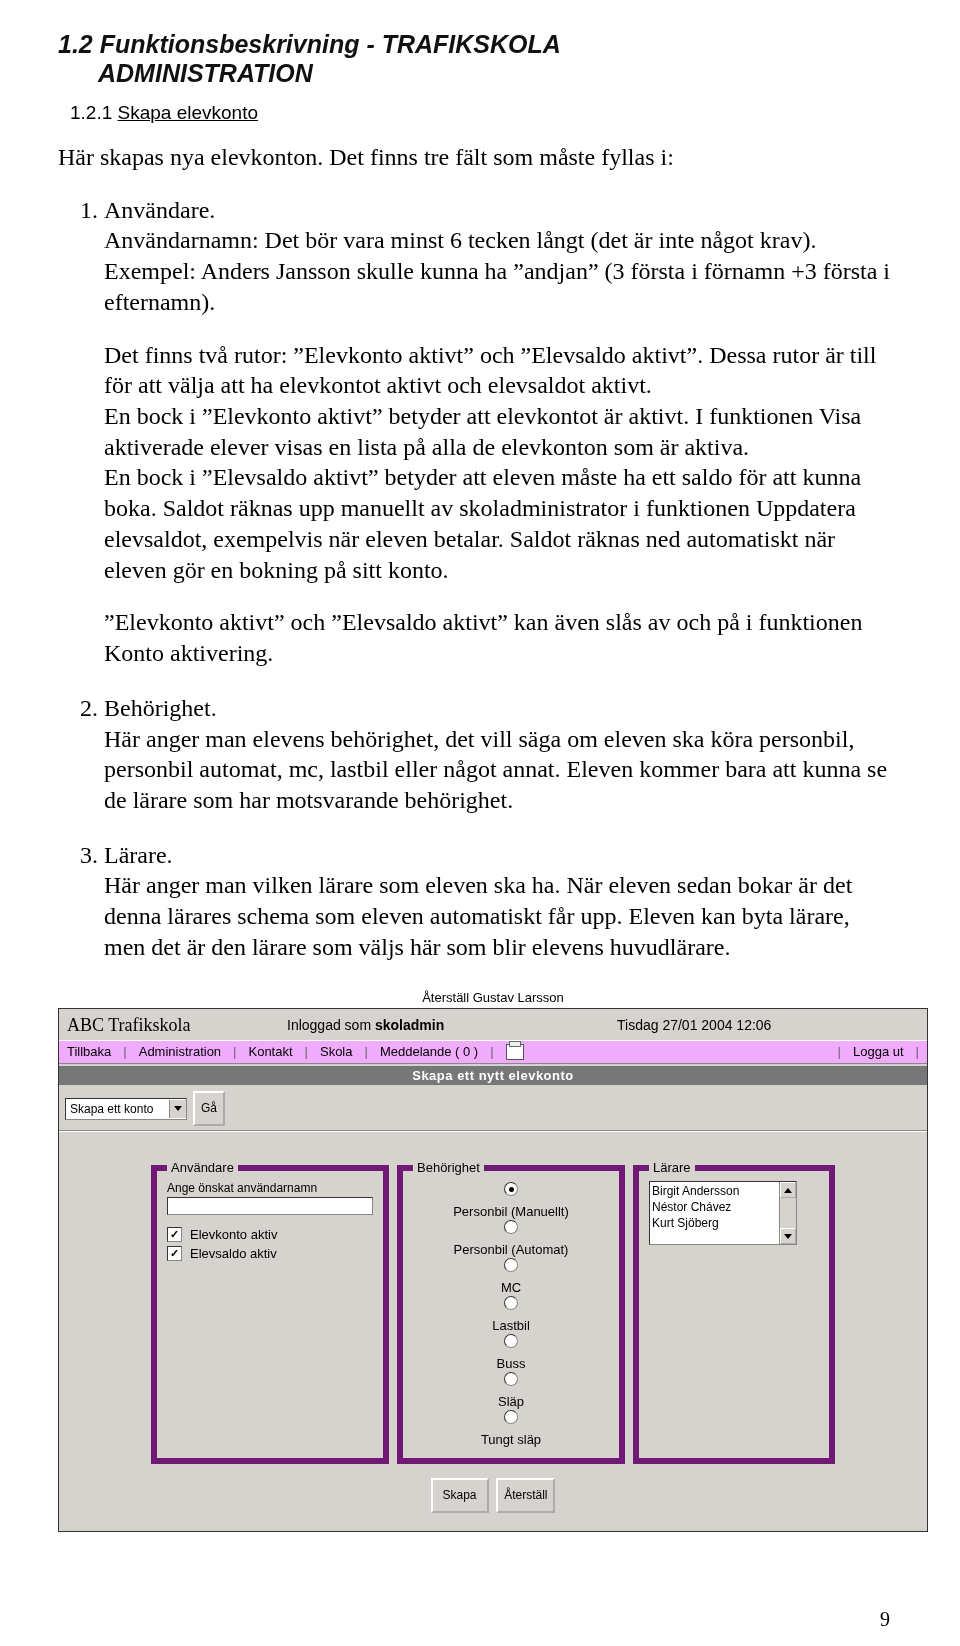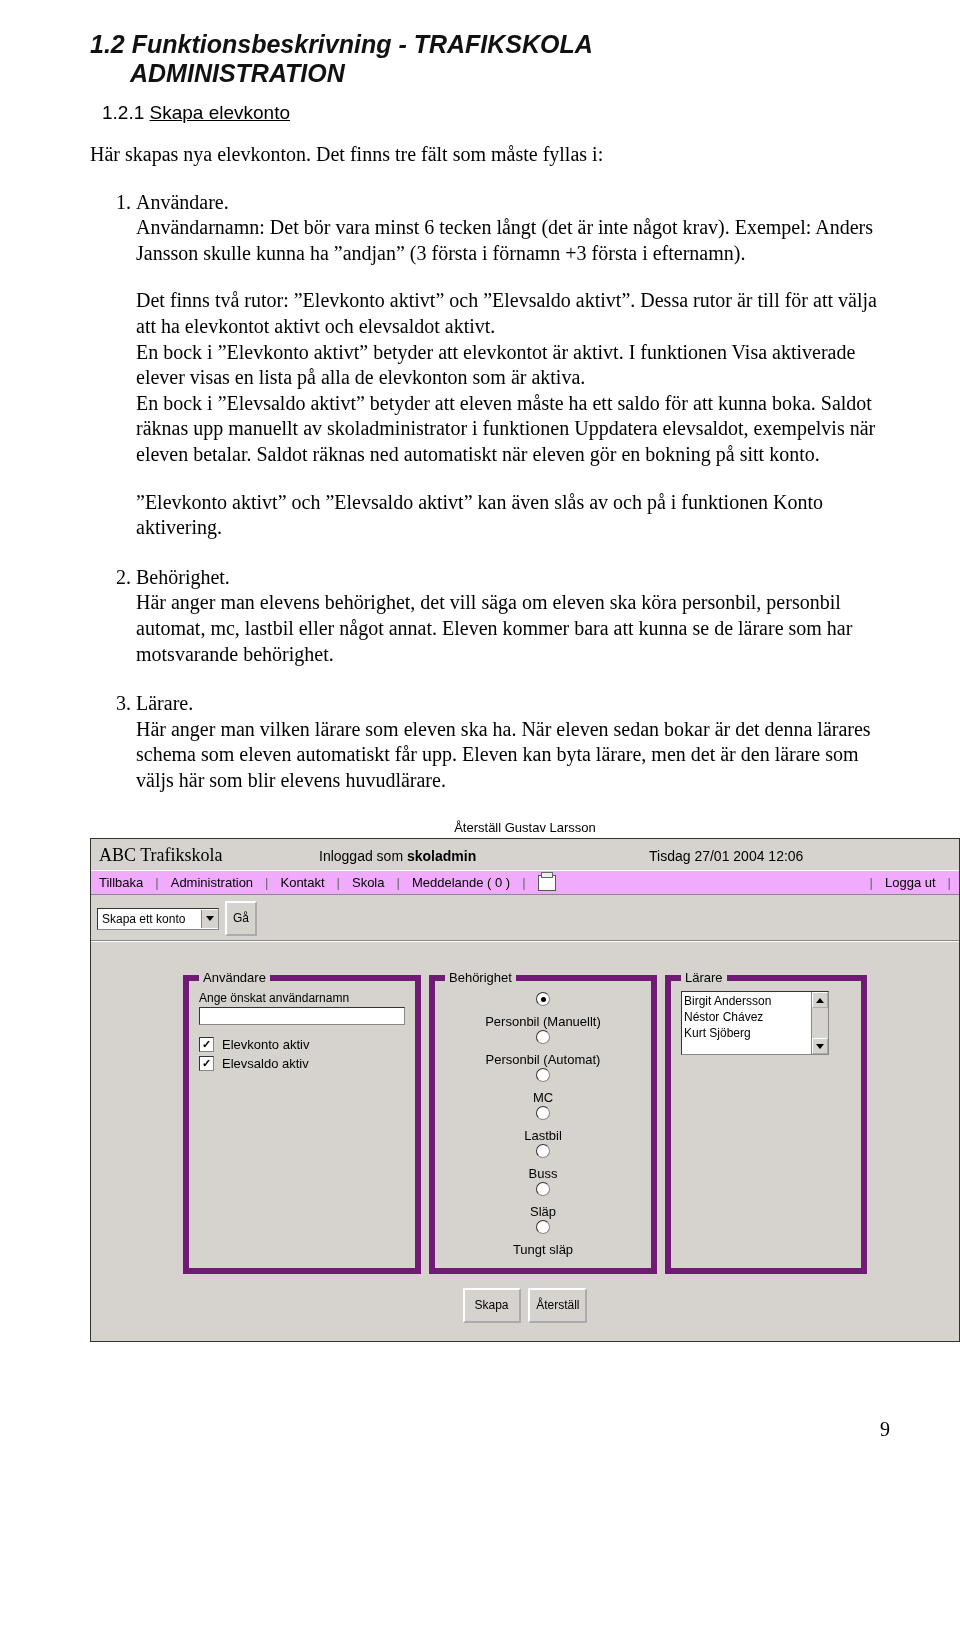--- a/index.html
+++ b/index.html
@@ -4,21 +4,21 @@
 <style>
   body {
     margin: 0;
     padding: 0;
     font-family: "Times New Roman", Times, serif;
     background: #fff;
     color: #000;
     width: 960px;
   }
   .page {
-    padding: 20px 70px 40px 90px;
+    padding: 20px 70px 40px 58px;
   }
   h2.section {
     font-family: Arial, Helvetica, sans-serif;
     font-weight: bold;
     font-style: italic;
     font-size: 25px;
     margin: 10px 0 4px 0;
     color: #111;
   }
   h2.section .indent-admin {
@@ -30,21 +30,21 @@
     font-family: Arial, Helvetica, sans-serif;
     font-size: 19px;
     margin: 14px 0 18px 12px;
   }
   .subsection .num {
   }
   .subsection .title {
     text-decoration: underline;
   }
   p.body, ol li {
-    font-size: 20px;
+    font-size: 24px;
     line-height: 1.28;
     margin: 10px 0 22px 0;
   }
   ol.main {
     list-style: decimal;
     padding-left: 46px;
     margin: 0;
   }
   ol.main > li {
     margin-bottom: 24px;
@@ -383,20 +383,21 @@
         <span class="sep">|</span>
         <span class="item">Meddelande ( 0 )</span>
         <span class="sep">|</span>
         <span class="item"><span class="print-icon"></span></span>
         <span class="spacer"></span>
         <span class="sep">|</span>
         <span class="item">Logga ut</span>
         <span class="sep">|</span>
       </div>
 
+      <div class="title-bar">Skapa ett nytt elevkonto</div>
 
       <div class="toolbar-row">
         <div class="combo">
           <span>Skapa ett konto</span>
           <span class="arrow"></span>
         </div>
         <button class="btn">Gå</button>
       </div>
       <div class="hr-line"></div>
 

